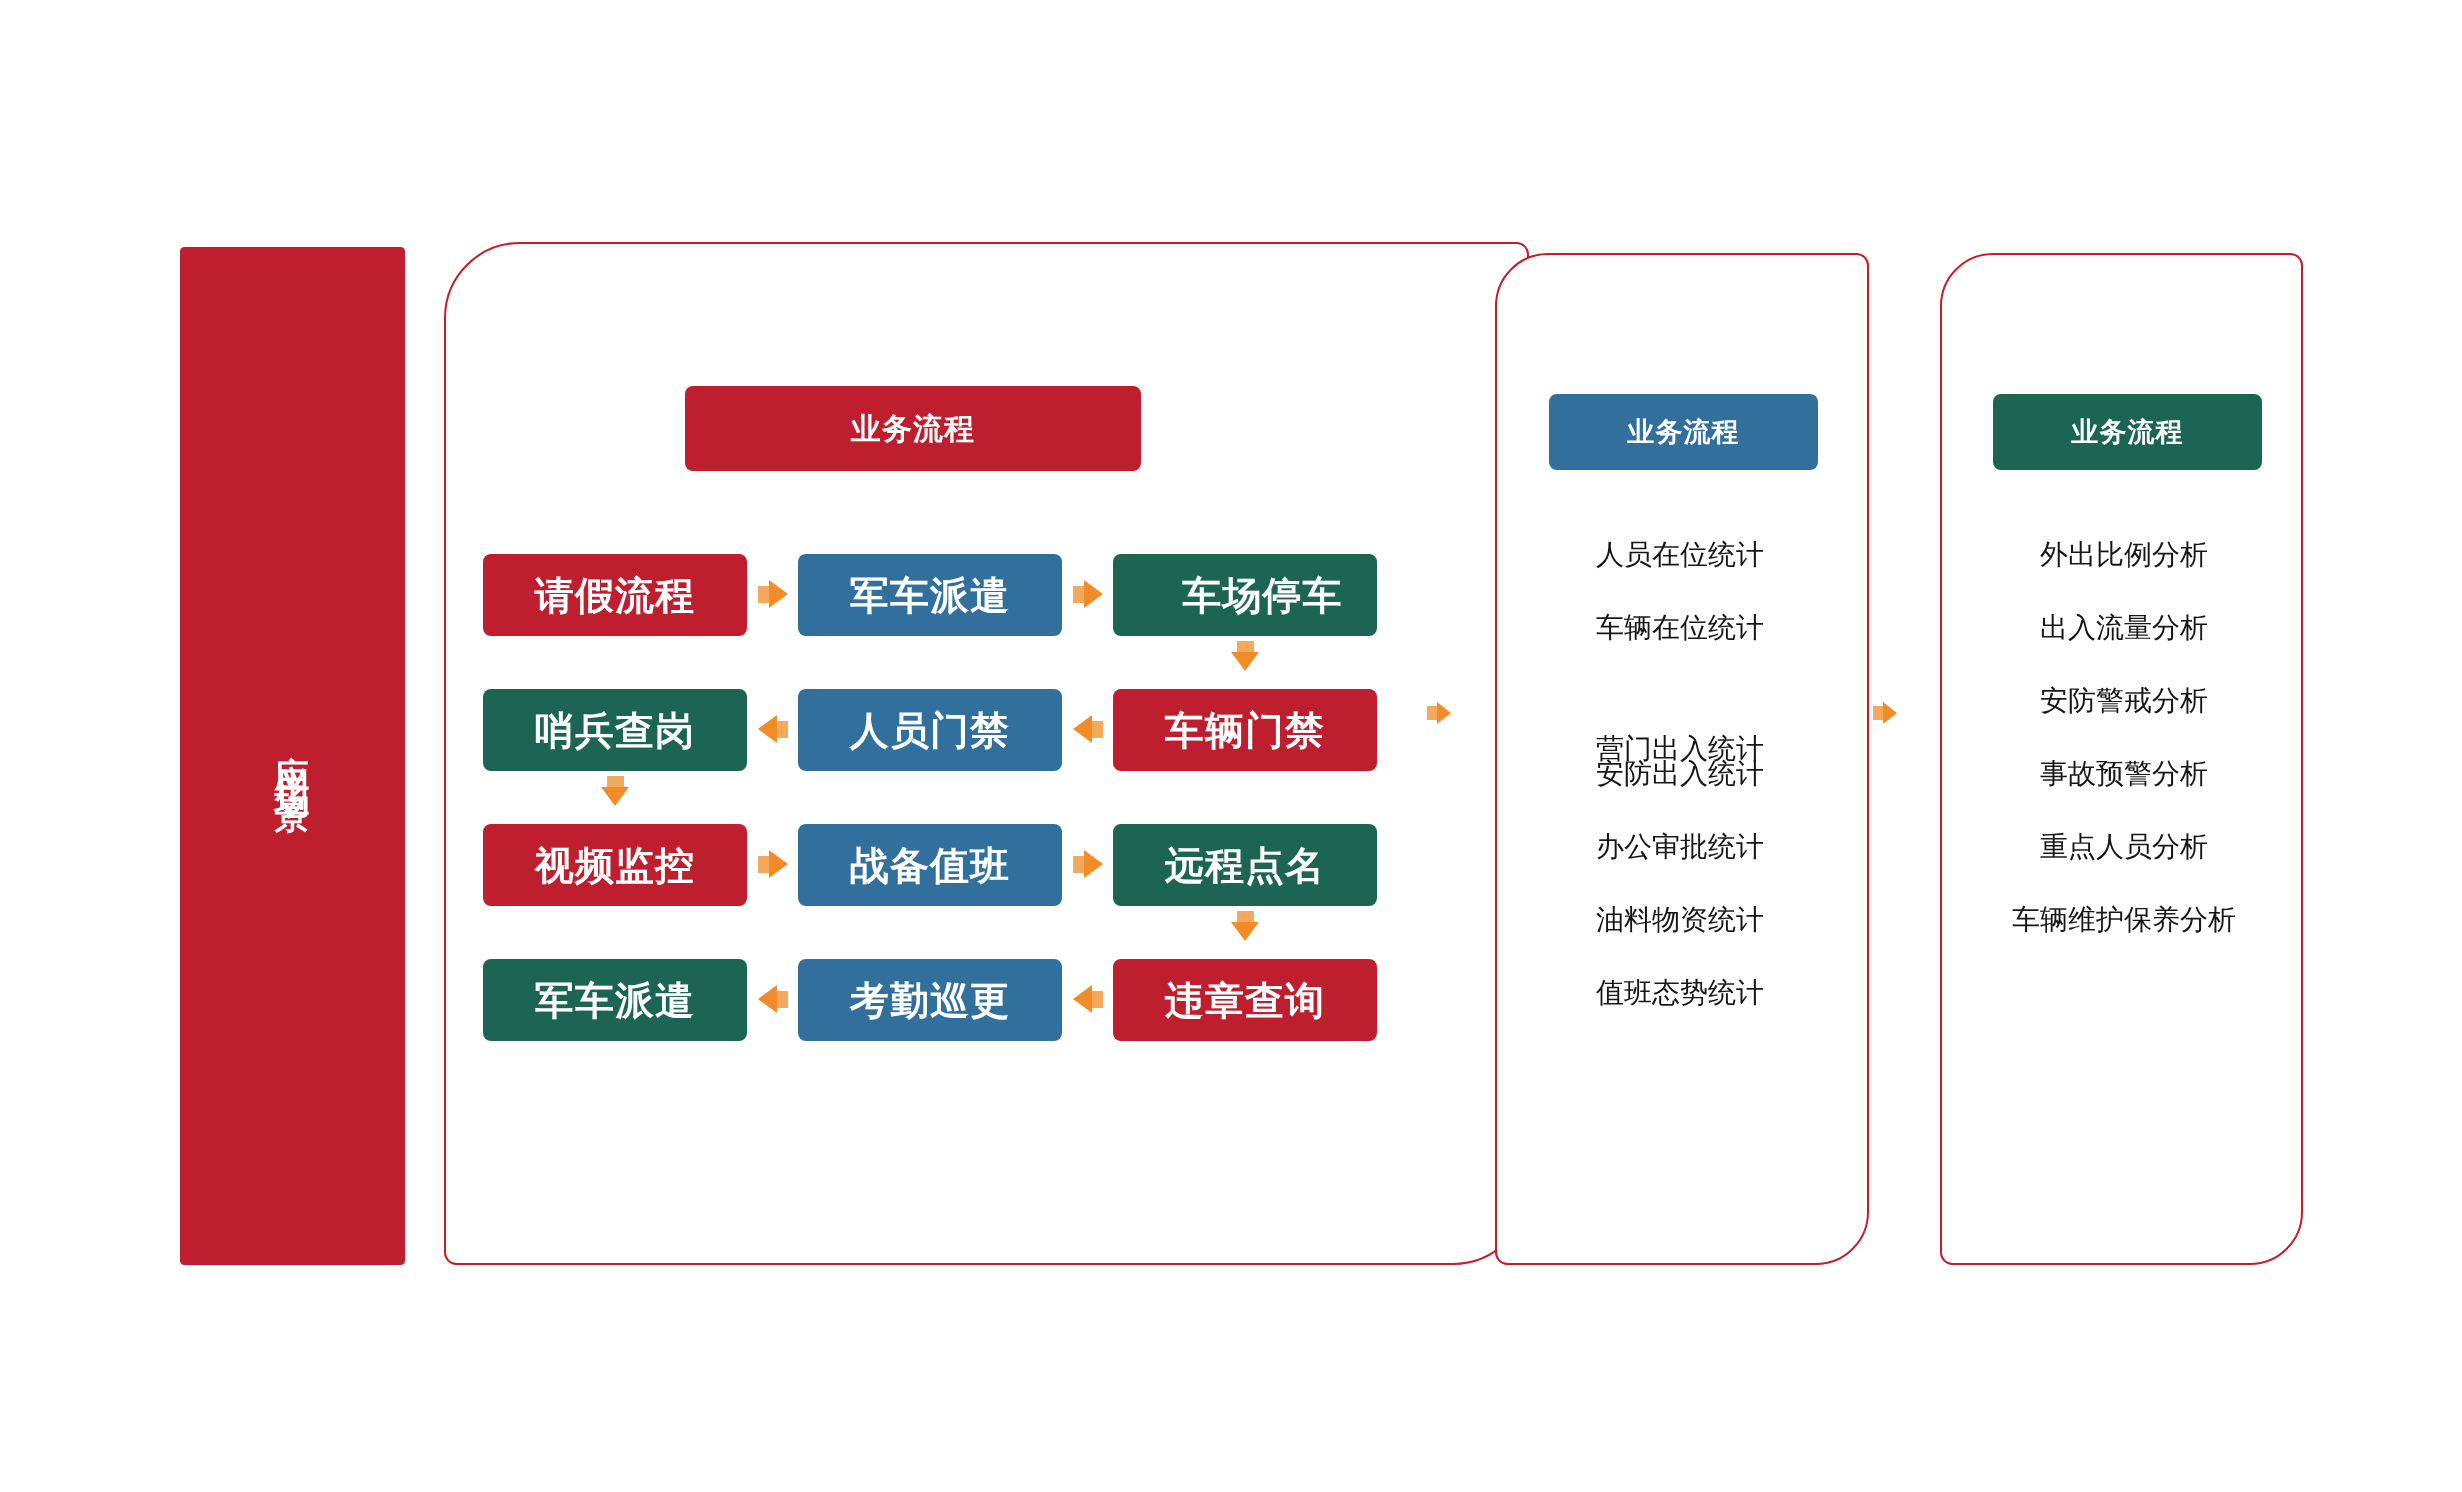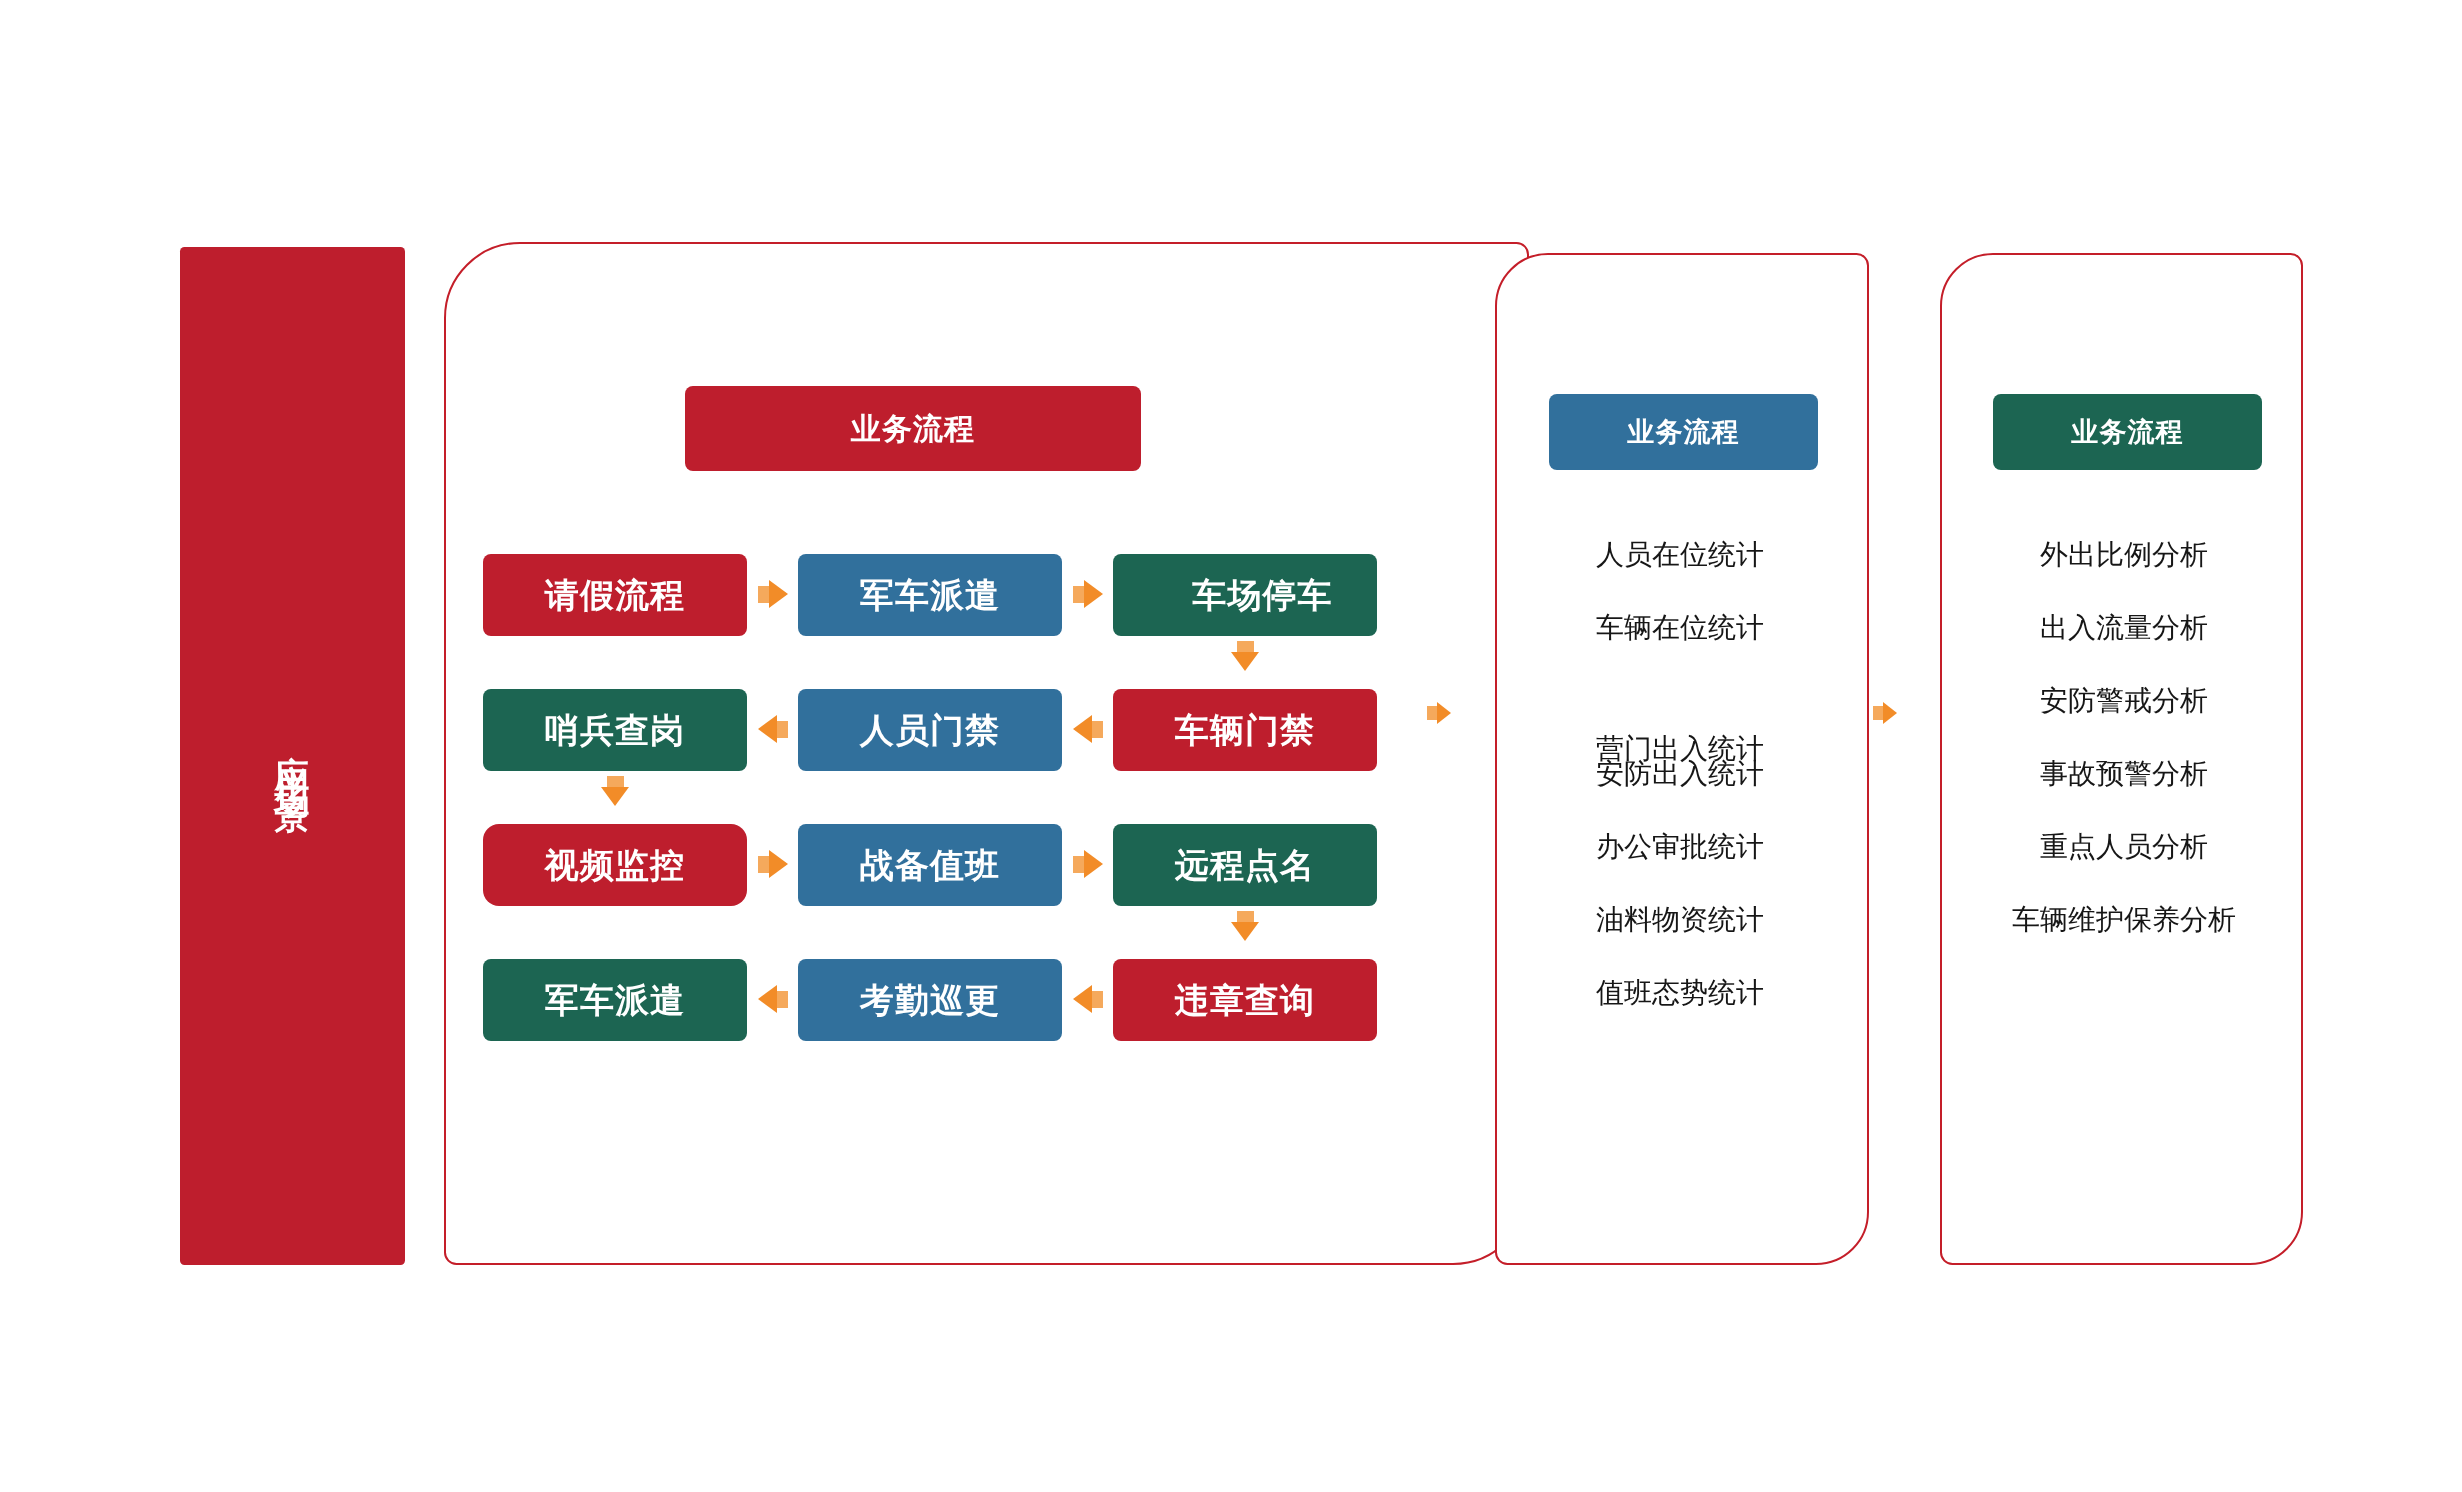--- a/index.html
+++ b/index.html
@@ -87,21 +87,21 @@
   .flow-header {
     width: 456px;
     height: 85px;
     font-size: 30px;
     left: 685px;
     top: 386px;
   }
   .flow-chip {
     width: 264px;
     height: 82px;
-    font-size: 34px;
+    font-size: 39px;
   }
   .panel-header {
     width: 269px;
     height: 76px;
     font-size: 27px;
   }
   .mid-header   { left: 1549px; top: 394px; }
   .right-header { left: 1993px; top: 394px; }
 
   
@@ -177,21 +177,21 @@
 <div class="chip red flow-chip" style="left:1113px; top:689px;">车辆门禁</div>
 
 <div class="arrow arrow-left" style="left:758px; top:715px;"></div>
 <div class="arrow-tail tail-h" style="left:777px; top:721px;"></div>
 <div class="arrow arrow-left" style="left:1073px; top:715px;"></div>
 <div class="arrow-tail tail-h" style="left:1092px; top:721px;"></div>
 
 <div class="arrow-tail tail-v" style="left:607px; top:776px;"></div>
 <div class="arrow arrow-down" style="left:601px; top:787px;"></div>
 
-<div class="chip red flow-chip" style="left:483px;  top:824px;border-radius:16px;">视频监控</div>
+<div class="chip red flow-chip" style="left:483px;  top:824px;">视频监控</div>
 <div class="chip blue flow-chip" style="left:798px; top:824px;">战备值班</div>
 <div class="chip green flow-chip" style="left:1113px; top:824px;text-align:center;">远程点名</div>
 
 <div class="arrow-tail tail-h" style="left:758px; top:856px;"></div>
 <div class="arrow arrow-right" style="left:769px; top:850px;"></div>
 <div class="arrow-tail tail-h" style="left:1073px; top:856px;"></div>
 <div class="arrow arrow-right" style="left:1084px; top:850px;"></div>
 
 <div class="arrow-tail tail-v" style="left:1237px; top:911px;"></div>
 <div class="arrow arrow-down" style="left:1231px; top:922px;"></div>

